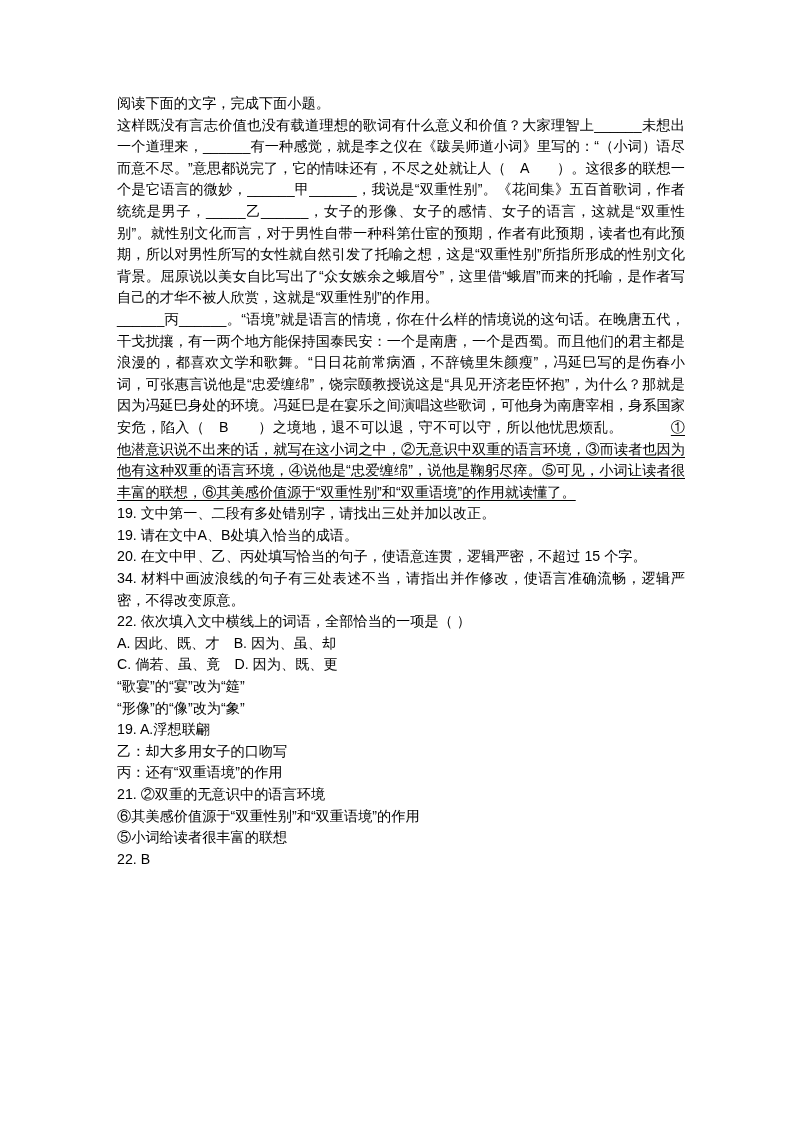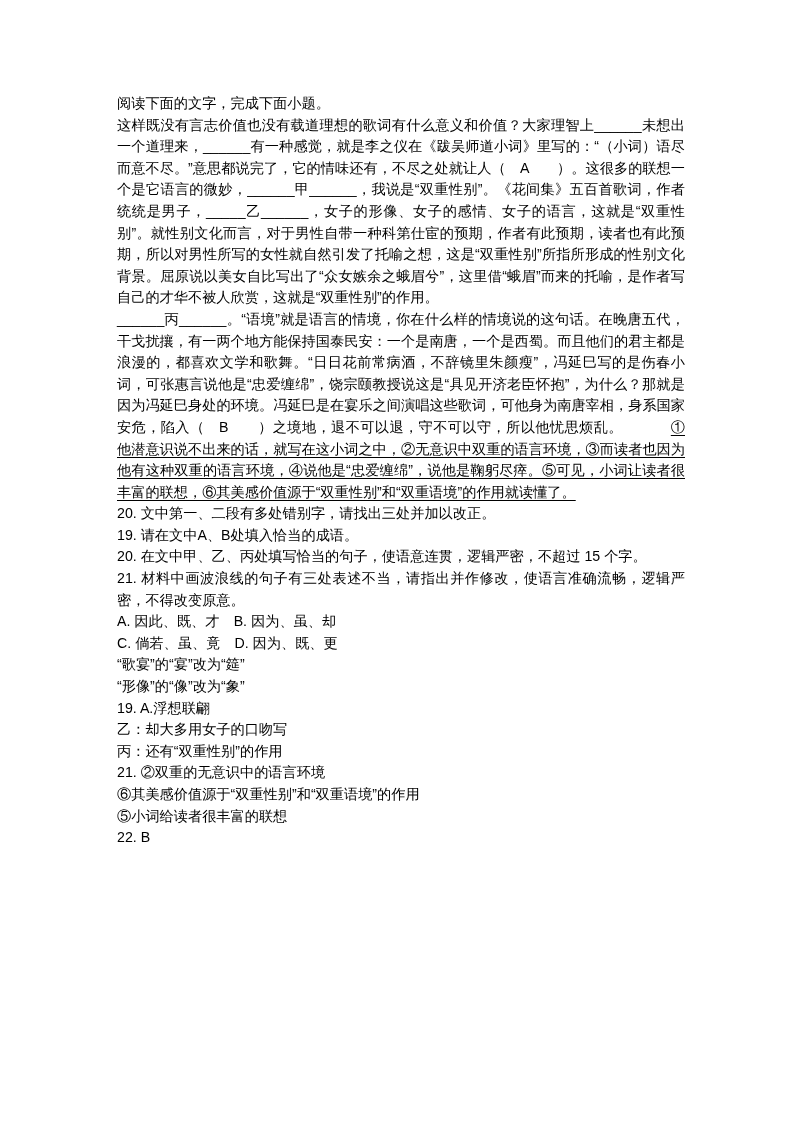--- a/index.html
+++ b/index.html
@@ -45,32 +45,33 @@
 <div class="page">
   <div class="content">
 
     <p>阅读下面的文字，完成下面小题。</p>
 
 
     <p>这样既没有言志价值也没有载道理想的歌词有什么意义和价值？大家理智上______未想出一个道理来，______有一种感觉，就是李之仪在《跋吴师道小词》里写的：“（小词）语尽而意不尽。”意思都说完了，它的情味还有，不尽之处就让人（　A　　）。这很多的联想一个是它语言的微妙，______甲______，我说是“双重性别”。《花间集》五百首歌词，作者统统是男子，_____乙______，女子的形像、女子的感情、女子的语言，这就是“双重性别”。就性别文化而言，对于男性自带一种科第仕宦的预期，作者有此预期，读者也有此预期，所以对男性所写的女性就自然引发了托喻之想，这是“双重性别”所指所形成的性别文化背景。屈原说以美女自比写出了“众女嫉余之蛾眉兮”，这里借“蛾眉”而来的托喻，是作者写自己的才华不被人欣赏，这就是“双重性别”的作用。</p>
 
     <p><span>______丙______。“语境”就是语言的情境，你在什么样的情境说的这句话。在晚唐五代，干戈扰攘，有一两个地方能保持国泰民安：一个是南唐，一个是西蜀。而且他们的君主都是浪漫的，都喜欢文学和歌舞。“日日花前常病酒，不辞镜里朱颜瘦”，冯延巳写的是伤春小词，可张惠言说他是“忠爱缠绵”，饶宗颐教授说这是“具见开济老臣怀抱”，为什么？那就是因为冯延巳身处的环境。冯延巳是在宴乐之间演唱这些歌词，可他身为南唐宰相，身系国家安危，陷入（　B　　）之境地，退不可以退，守不可以守，所以他忧思烦乱。</span><span class="underlined">①他潜意识说不出来的话，就写在这小词之中，②无意识中双重的语言环境，③而读者也因为他有这种双重的语言环境，④说他是“忠爱缠绵”，说他是鞠躬尽瘁。⑤可见，小词让读者很丰富的联想，⑥其美感价值源于“双重性别”和“双重语境”的作用就读懂了。</span></p>
 
-    <p>20. 文中第一、二段有多处错别字，请找出三处并加以改正。</p>
+    <p>19. 文中第一、二段有多处错别字，请找出三处并加以改正。</p>
     <p>19. 请在文中A、B处填入恰当的成语。</p>
     <p>20. 在文中甲、乙、丙处填写恰当的句子，使语意连贯，逻辑严密，不超过 15 个字。</p>
-    <p>21. 材料中画波浪线的句子有三处表述不当，请指出并作修改，使语言准确流畅，逻辑严密，不得改变原意。</p>
+    <p>34. 材料中画波浪线的句子有三处表述不当，请指出并作修改，使语言准确流畅，逻辑严密，不得改变原意。</p>
+    <p>22. 依次填入文中横线上的词语，全部恰当的一项是（ ）</p>
 
     <p>A. 因此、既、才　B. 因为、虽、却</p>
     <p>C. 倘若、虽、竟　D. 因为、既、更</p>
 
     <p>“歌宴”的“宴”改为“筵”</p>
     <p>“形像”的“像”改为“象”</p>
     <p>19. A.浮想联翩</p>
     <p>乙：却大多用女子的口吻写</p>
-    <p>丙：还有“双重性别”的作用</p>
+    <p>丙：还有“双重语境”的作用</p>
     <p>21. ②双重的无意识中的语言环境</p>
     <p>⑥其美感价值源于“双重性别”和“双重语境”的作用</p>
     <p>⑤小词给读者很丰富的联想</p>
     <p>22. B</p>
 
   </div>
 </div>
 
 </body></html>

